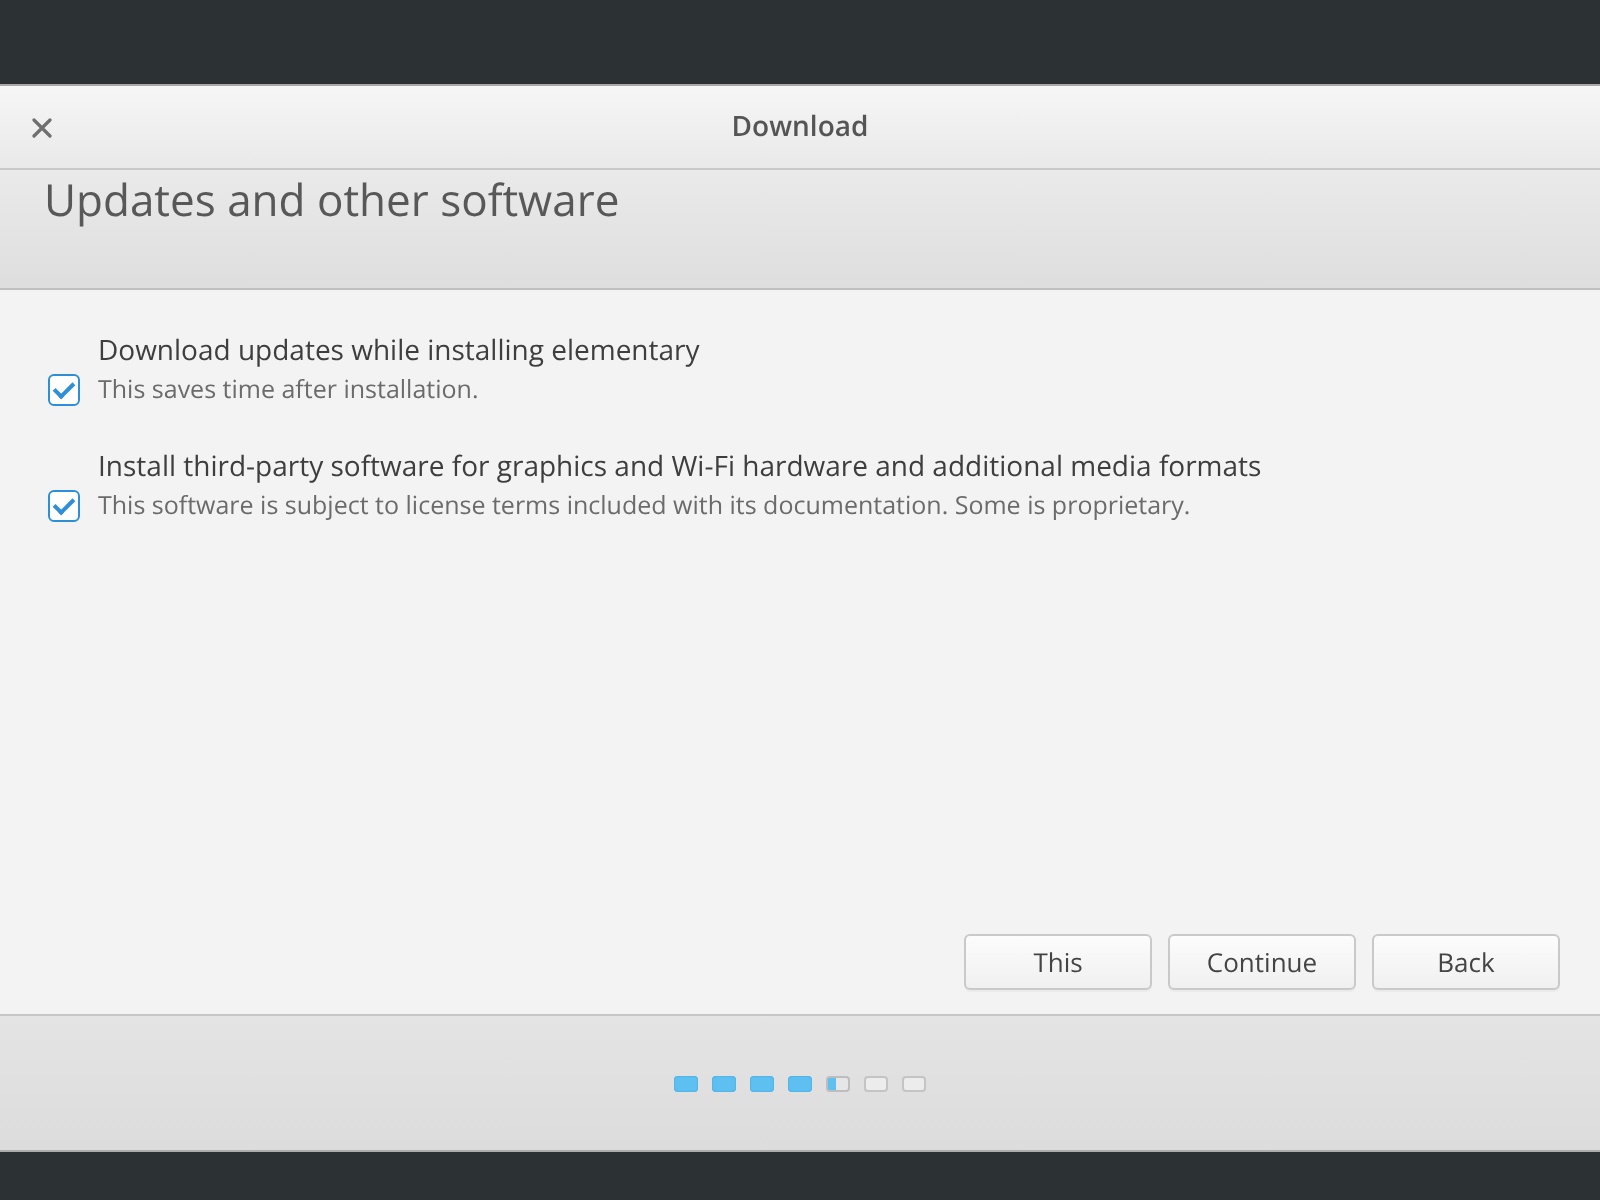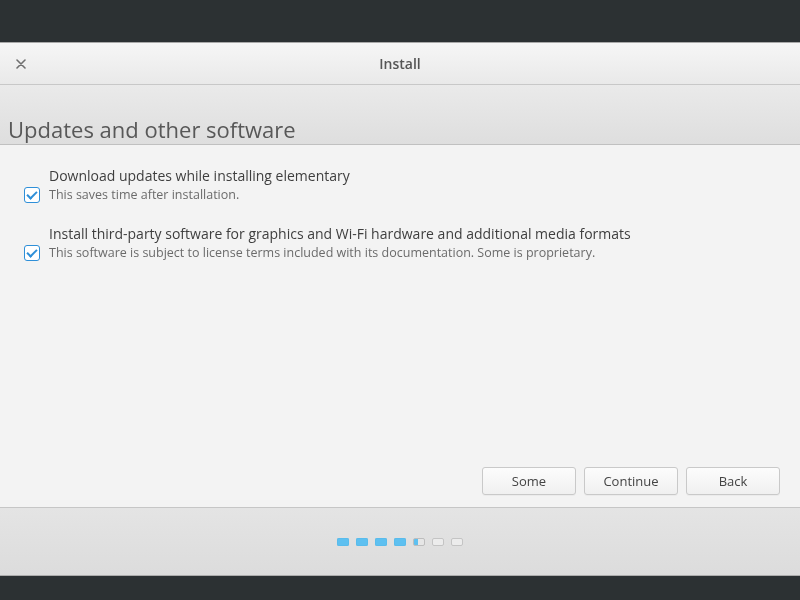--- a/index.html
+++ b/index.html
@@ -51,22 +51,22 @@
       color: #555;
       font-weight: 600;
       font-size: 14px;
       pointer-events: none;
     }
     .header {
       height: 60px;
       background: linear-gradient(to bottom, #eaeaea, #dedede);
       border-bottom: 1px solid #c0c0c0;
       display: flex;
-      align-items: flex-end;
-      padding: 0 8px;
+      align-items: flex-start;
+      padding: 0 22px;
     }
     .header h1 {
       color: #585858;
       font-weight: 400;
       font-size: 22px;
     }
     .content {
       flex: 1;
       background: #f3f3f3;
       padding: 22px 24px 12px 24px;
@@ -175,21 +175,21 @@
 
 <div class="desktop-top"></div>
 
 <div class="window">
   <div class="titlebar">
     <div class="close-btn">
       <svg width="10" height="10" viewBox="0 0 10 10">
         <path d="M1 1 L9 9 M9 1 L1 9" stroke="#6f6f6f" stroke-width="1.6" stroke-linecap="round"></path>
       </svg>
     </div>
-    <div class="title">Install</div>
+    <div class="title">Download</div>
   </div>
 
   <div class="header">
     <h1>Updates and other software</h1>
   </div>
 
   <div class="content">
 
     <div class="option-group">
       <div class="option">
@@ -205,21 +205,21 @@
       <div class="option">
         <span class="checkbox checked"></span>
         <div class="option-text">
           <div class="option-label">Install third-party software for graphics and Wi-Fi hardware and additional media formats</div>
           <div class="option-desc">This software is subject to license terms included with its documentation. Some is proprietary.</div>
         </div>
       </div>
     </div>
 
     <div class="button-row">
-      <div class="btn">Some</div>
+      <div class="btn">This</div>
       <div class="btn">Continue</div>
       <div class="btn">Back</div>
     </div>
   </div>
 
   <div class="footer">
     <span class="dot active"></span>
     <span class="dot active"></span>
     <span class="dot active"></span>
     <span class="dot active"></span>

